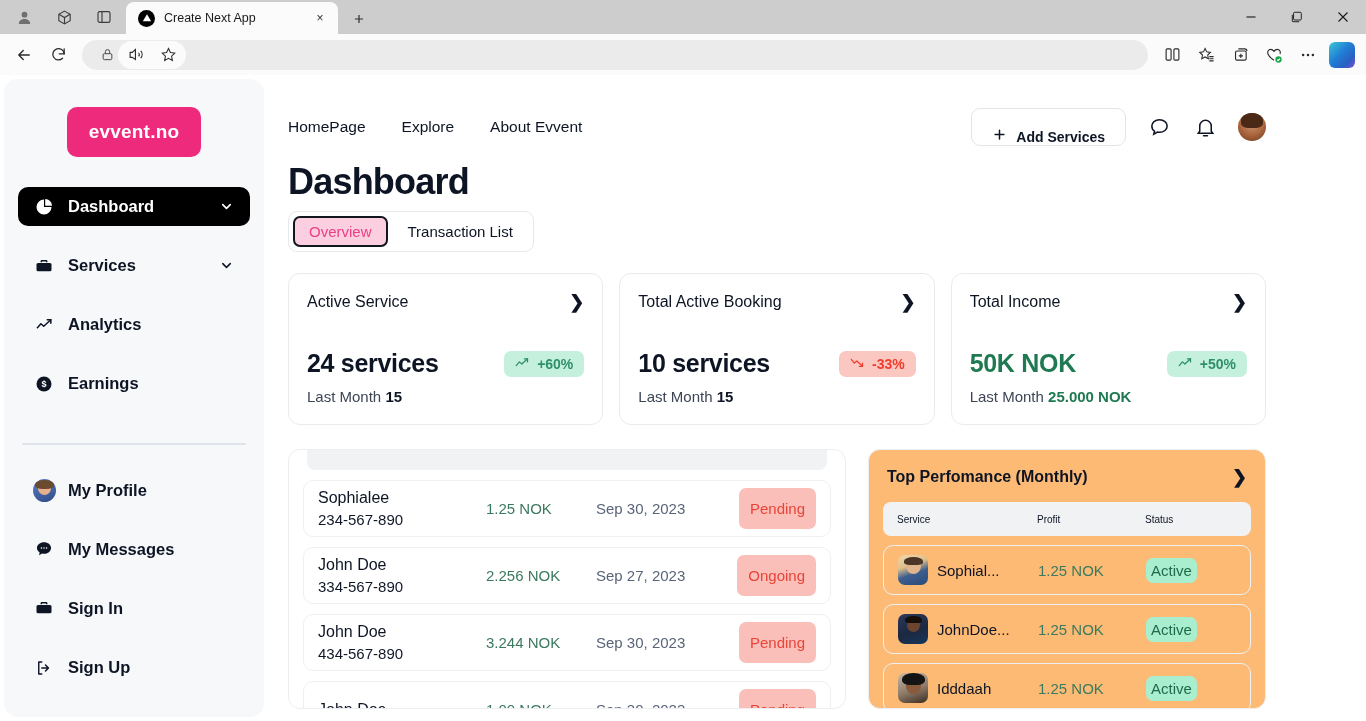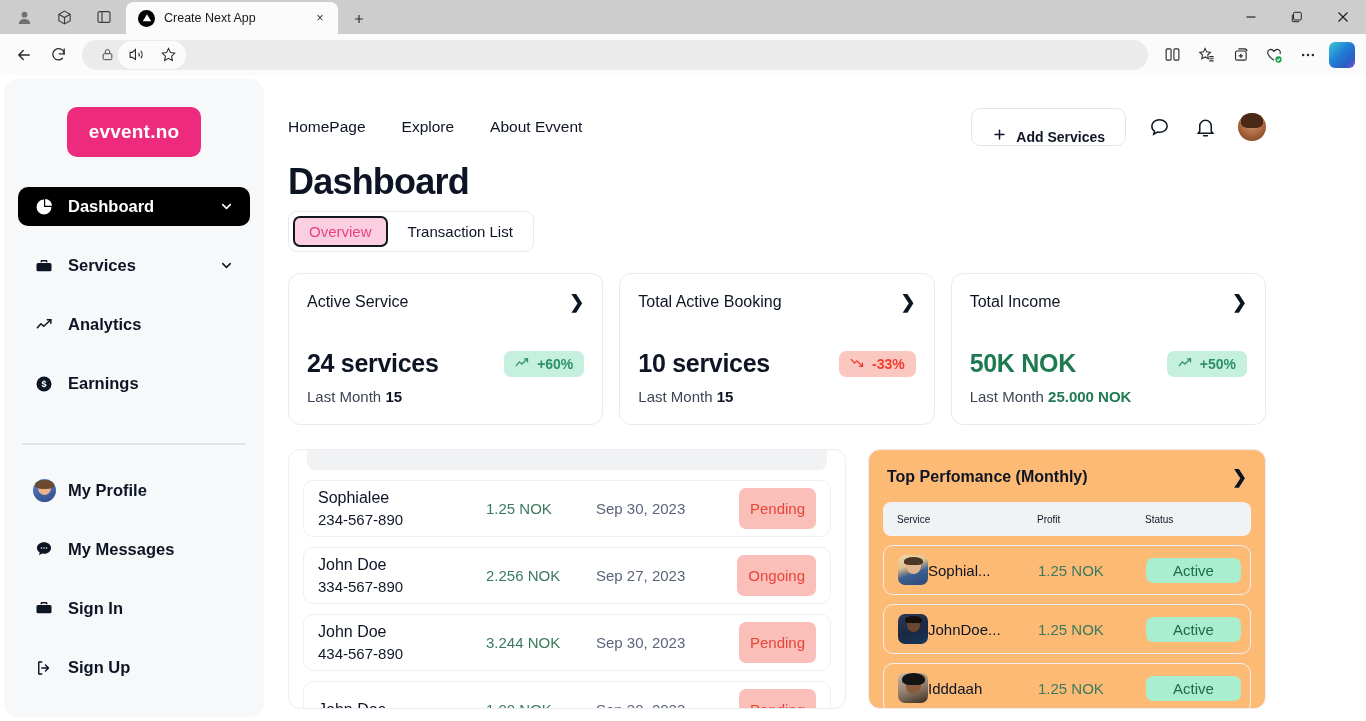--- a/index.html
+++ b/index.html
@@ -232,36 +232,36 @@
   }
   .perf-th { font-size: 10px; font-weight: normal; color: #0d1424; }
   .th-service { width: 140px; flex: 0 0 140px; }
   .th-profit { width: 108px; flex: 0 0 108px; }
   .th-status { flex: 1; }
   .perf-row {
     display: flex; align-items: center;
     border: 1px solid #edeff2; border-radius: 10px;
     padding: 7px 14px; margin-top: 9px; height: 50px;
   }
-  .perf-service { width: 140px; flex: 0 0 140px; display: flex; align-items: center; gap: 0; }
+  .perf-service { width: 140px; flex: 0 0 140px; display: flex; align-items: center; gap: 9px; }
   .perf-av { width: 30px; height: 30px; border-radius: 7px; flex: 0 0 auto; position: relative; overflow: hidden; }
   .av1 { background: linear-gradient(160deg,#f0d8b0 0%,#dfc08a 35%,#3d5f8f 60%,#2b4a78 100%); }
   .av1::after{content:"";position:absolute;left:8px;top:4px;width:15px;height:15px;border-radius:50%;background:#e0b48c;}
   .av1::before{content:"";position:absolute;left:6px;top:2px;width:19px;height:8px;border-radius:50% 50% 30% 30%;background:#4a3626;z-index:2;}
   .av2 { background: linear-gradient(160deg,#2b3a5c 0%,#1d2840 55%,#14365c 100%); }
   .av2::after{content:"";position:absolute;left:9px;top:4px;width:13px;height:14px;border-radius:50%;background:#6b4530;}
   .av2::before{content:"";position:absolute;left:7px;top:2px;width:17px;height:7px;border-radius:50% 50% 30% 30%;background:#15100c;z-index:2;}
   .av3 { background: linear-gradient(160deg,#c9b8a8 0%,#8d7a68 55%,#3a2c22 100%); }
   .av3::after{content:"";position:absolute;left:8px;top:6px;width:15px;height:15px;border-radius:50%;background:#8a5a3c;}
   .av3::before{content:"";position:absolute;left:4px;top:0px;width:23px;height:12px;border-radius:50% 50% 35% 35%;background:#141414;z-index:2;}
   .perf-nm { font-size: 15px; color: #0d1424; white-space: nowrap; overflow: hidden; }
   .perf-profit { width: 108px; flex: 0 0 108px; font-size: 15px; color: #3b7a5e; }
   .perf-status-wrap { flex: 1; }
   .perf-status {
-    display: inline-block; font-size: 15px; border-radius: 7px; padding: 4px 27px;
+    display: inline-block; font-size: 15px; border-radius: 7px; padding: 4px 5px;
     background: #a9eece; color: #1f6a4a;
   }
   .perf-row.clipped, .txn-row.clipped { overflow: hidden; }
 </style>
 </head>
 <body>
 
 <div class="browser">
 
   <div class="titlebar">

